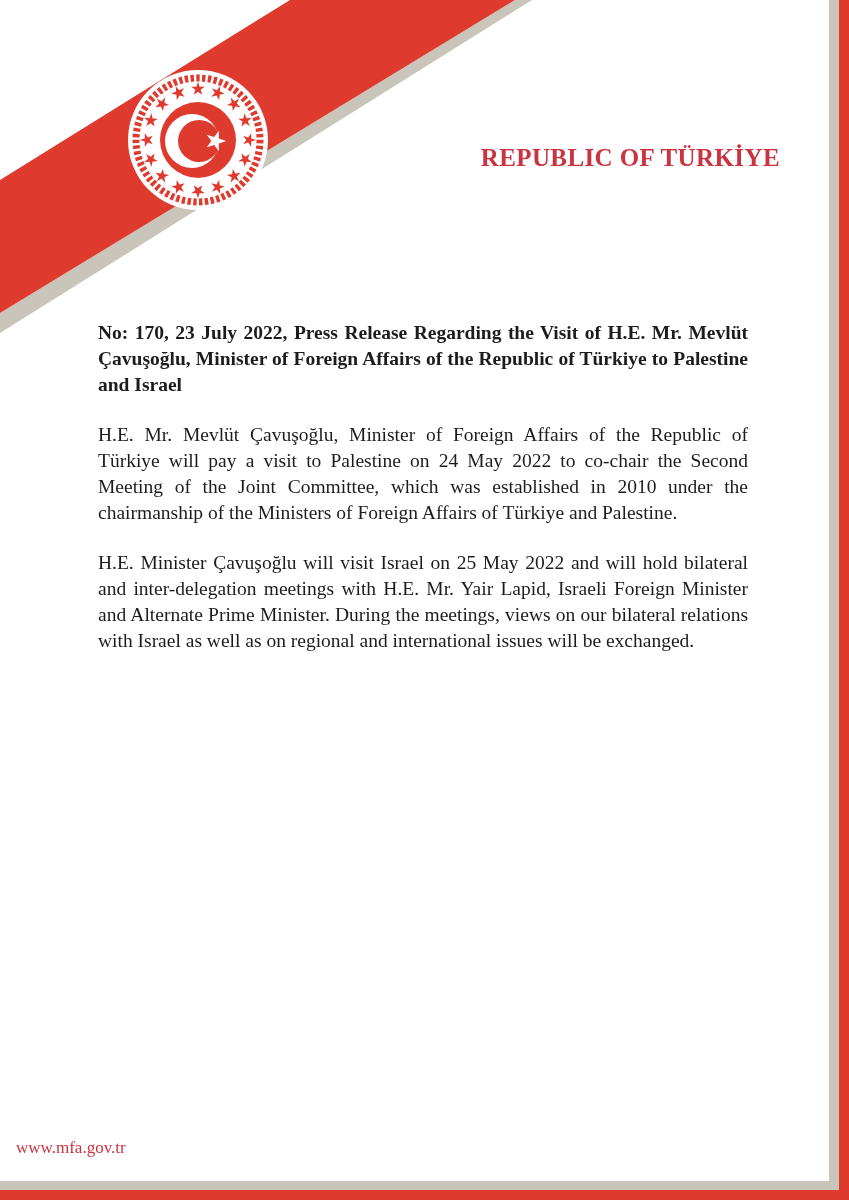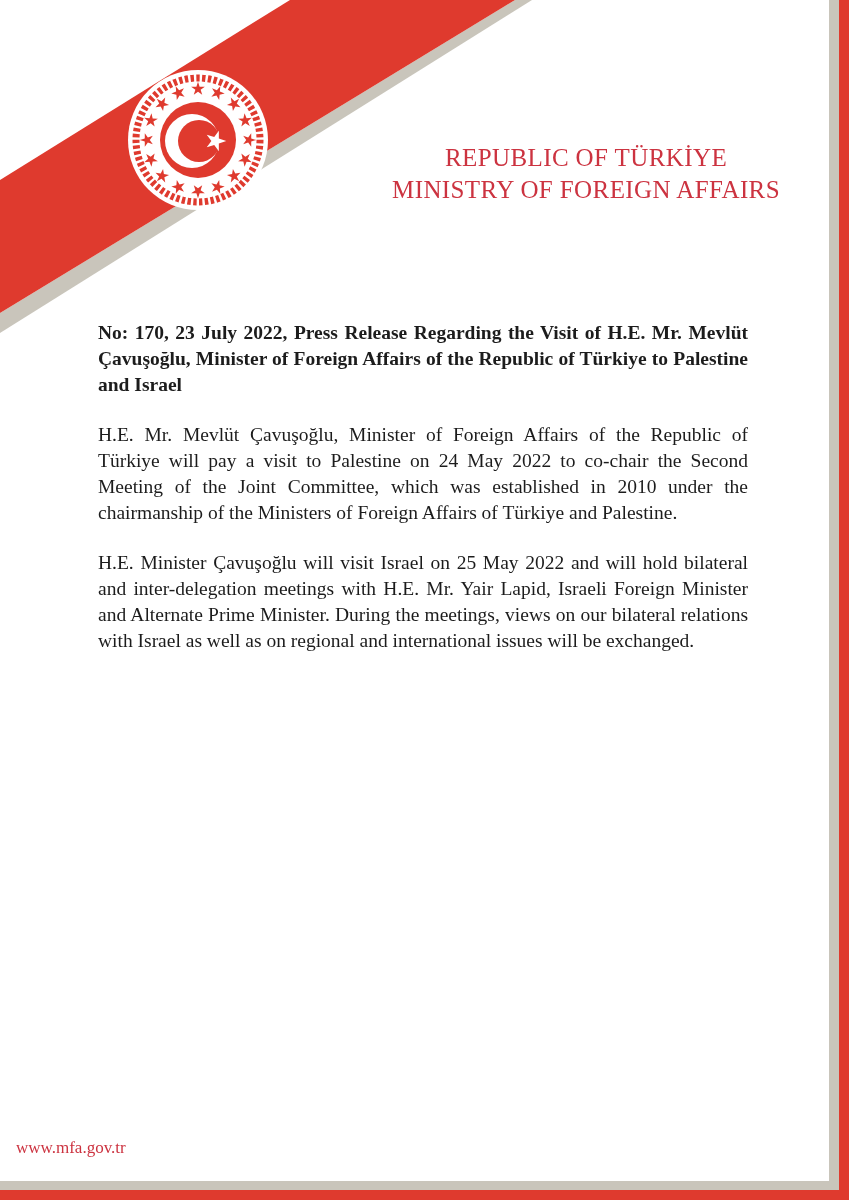--- a/index.html
+++ b/index.html
@@ -16,26 +16,27 @@
     background:#ffffff;
     overflow:hidden;
     font-family:"Liberation Serif", serif;
   }
   
   .ribbon-svg{position:absolute;left:0;top:0;width:849px;height:400px;display:block;}
   
   .ministry-header{
     position:absolute;
     top:142px;right:69px;
-    text-align:center;
+    text-align:right;
     color:var(--header-text-red);
     font-size:25px;
     line-height:32px;
     letter-spacing:0.4px;
     white-space:nowrap;
+    font-weight:bold;
   }
   
   .doc-body{
     position:absolute;
     left:98px;top:320px;
     width:650px;
     color:var(--body-text);
     font-size:19.5px;
     line-height:26px;
     text-align:justify;
@@ -104,21 +105,20 @@
       <g>
         <circle cx="-6" cy="1" r="27" fill="#ffffff"></circle>
         <circle cx="1" cy="1" r="21" fill="var(--brand-red)"></circle>
         <use href="#star5" transform="translate(17.5,1) rotate(90) scale(1.08)" fill="#ffffff"></use>
       </g>
     </g>
   </svg>
 
   <div class="ministry-header">
     <div>REPUBLIC OF TÜRKİYE</div>
-    <div>MINISTRY OF FOREIGN AFFAIRS</div>
   </div>
 
   <div class="doc-body">
     <p class="doc-title">No: 170, 23 July 2022, Press Release Regarding the Visit of H.E. Mr. Mevlüt Çavuşoğlu, Minister of Foreign Affairs of the Republic of Türkiye to Palestine and Israel</p>
     <p class="doc-par">H.E. Mr. Mevlüt Çavuşoğlu, Minister of Foreign Affairs of the Republic of Türkiye will pay a visit to Palestine on 24 May 2022 to co-chair the Second Meeting of the Joint Committee, which was established in 2010 under the chairmanship of the Ministers of Foreign Affairs of Türkiye and Palestine.</p>
     <p class="doc-par">H.E. Minister Çavuşoğlu will visit Israel on 25 May 2022 and will hold bilateral and inter-delegation meetings with H.E. Mr. Yair Lapid, Israeli Foreign Minister and Alternate Prime Minister. During the meetings, views on our bilateral relations with Israel as well as on regional and international issues will be exchanged.</p>
   </div>
 
   <a class="footer-url" href="#">www.mfa.gov.tr</a>
 

